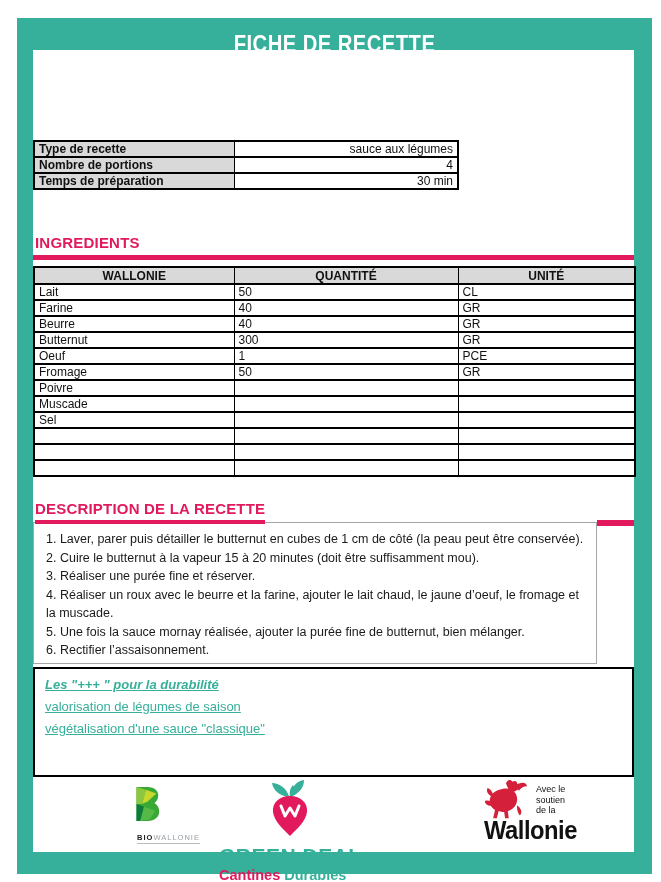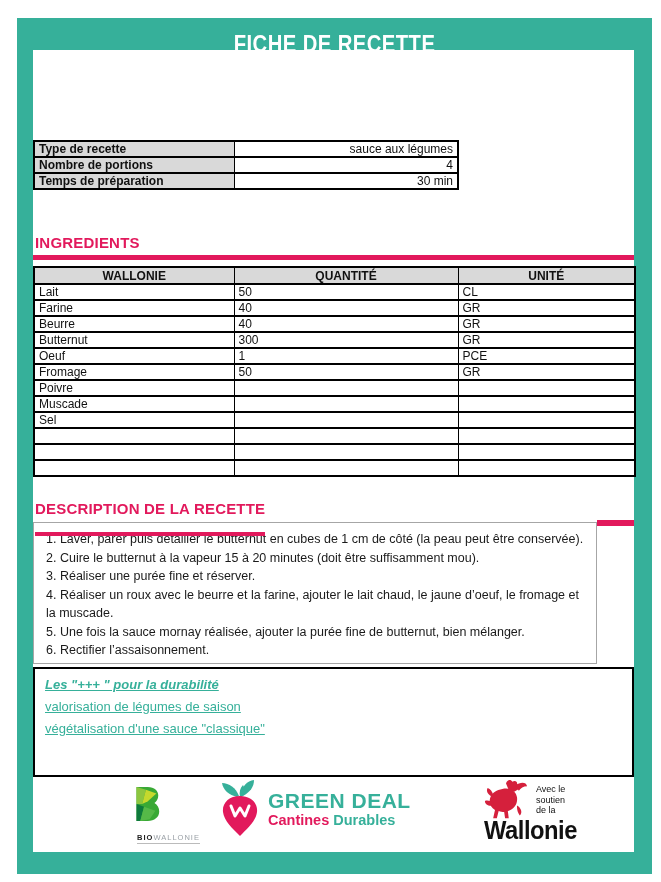--- a/index.html
+++ b/index.html
@@ -33,21 +33,21 @@
   .info-table { position: absolute; left: 0; top: 90px; width: 424px; }
   .ing-table  { position: absolute; left: 0; top: 216px; width: 601px; }
   .ing-table th { height: 17px; }
 
   .section-heading { color: var(--pink); font-weight: bold; font-size: 15px; letter-spacing: .2px;
     white-space: nowrap; }
   .ing-heading { position: absolute; left: 2px; top: 184px; }
   .pink-rule { position: absolute; left: 0; top: 205px; width: 601px; height: 5px; background: var(--pink); }
 
   .desc-heading { position: absolute; left: 2px; top: 450px; z-index: 2;
-    border-bottom: 4px solid var(--pink); padding-bottom: 15px; }
+    border-bottom: 4px solid var(--pink); padding-bottom: 3px; }
   .pink-tab { position: absolute; right: 0; top: 470px; width: 37px; height: 6px; background: var(--pink); z-index: 2; }
 
   .desc-box { position: absolute; left: 0; top: 472px; width: 564px; height: 142px;
     border: 1px solid #a6a6a6; background: #fff; z-index: 1; padding: 7px 10px 16px 12px;
     font-size: 12.5px; line-height: 18.5px; color: #1a1a1a; }
 
   .dur-box { position: absolute; left: 0; top: 617px; width: 601px; height: 110px;
     border: 2px solid #000; padding: 5px 10px 0 10px; }
   .dur-title { color: var(--teal); font-weight: bold; font-style: italic; text-decoration: underline;
     font-size: 13px; line-height: 22px; }
@@ -55,21 +55,21 @@
 
   
   .footer { position: absolute; left: 0; top: 728px; width: 601px; height: 74px; }
 
   .logo-bio { position: absolute; left: 52px; top: 8px; width: 120px; text-align: center; }
   .bio-text { display: inline-block; font-size: 7.5px; letter-spacing: 1px; border-bottom: 1px solid #bbb;
     padding-bottom: 1px; margin-top: 2px; margin-left: 47px; }
   .bio-text .b1 { color: #222; font-weight: bold; }
   .bio-text .b2 { color: #9aa0a6; }
 
-  .logo-gd { position: absolute; left: 186px; top: 2px; display: flex; align-items: center; gap: 7px; }
+  .logo-gd { position: absolute; left: 186px; top: 2px; display: flex; align-items: center; gap: 7px; flex-direction: column; }
   .gd-title { color: var(--teal); font-weight: bold; font-size: 21px; letter-spacing: .5px; line-height: 22px; }
   .gd-sub { font-weight: bold; font-size: 14.5px; line-height: 16px; }
   .gd-sub .c { color: var(--pink); }
   .gd-sub .d { color: var(--teal); }
 
   .logo-wal { position: absolute; right: 10px; top: 0; width: 140px; }
   .wal-top { display: flex; align-items: flex-start; gap: 8px; }
   .wal-support { font-size: 9px; line-height: 10.5px; color: #111; padding-top: 6px; }
   .wal-name { font-weight: bold; font-size: 25px; letter-spacing: -.5px; color: #111; margin-top: -6px;
     transform: scaleX(.95); transform-origin: left; }

